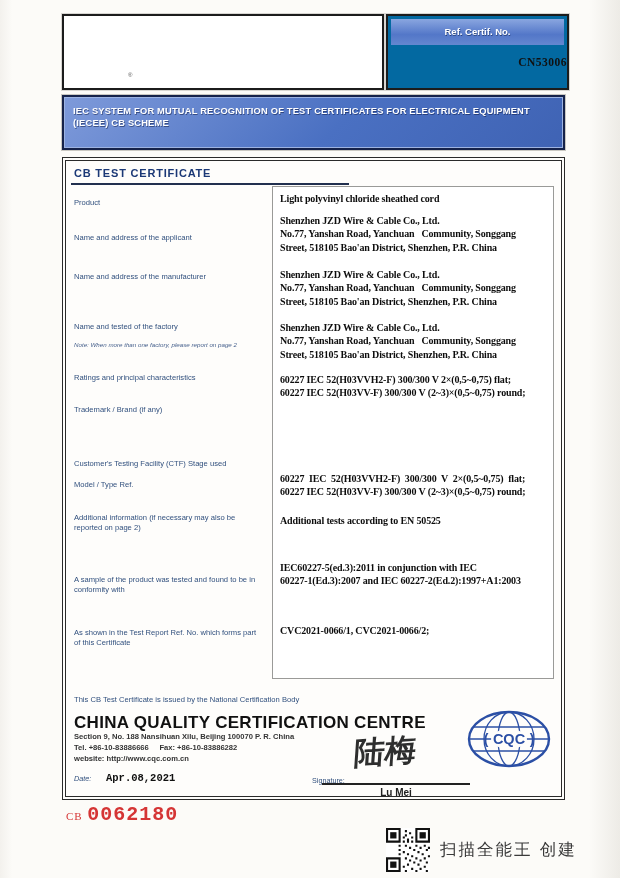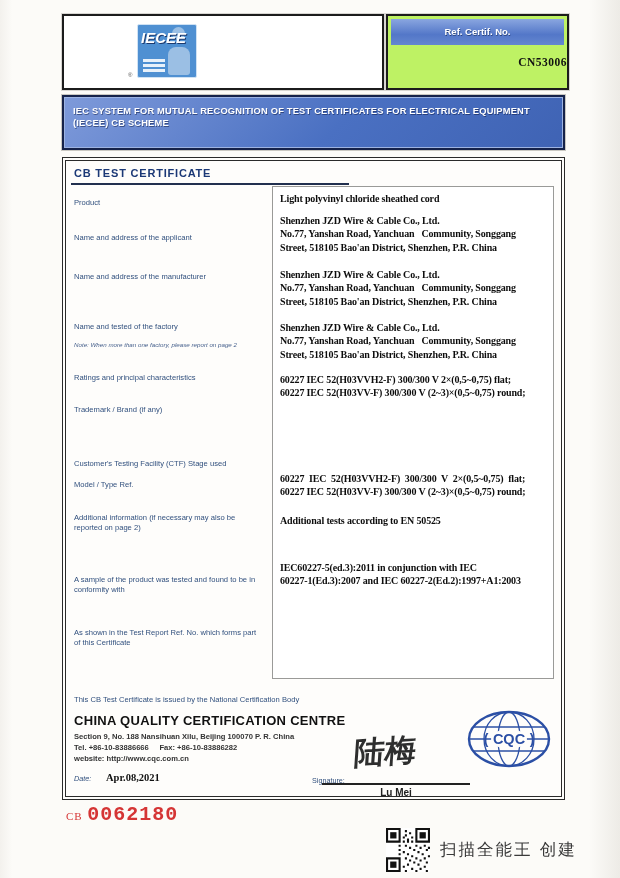--- a/index.html
+++ b/index.html
@@ -21,21 +21,21 @@
   .reg-mark{position:absolute;left:64px;top:56px;font-size:6px;color:#555;}
   .iecee-box{position:absolute;left:73px;top:8px;width:58px;height:52px;background:#4f90d2;
     border:1px solid #cfe2f4;border-radius:2px;overflow:hidden;}
   .iecee-text{position:absolute;left:3px;top:4px;color:#fff;font-weight:bold;font-style:italic;
     font-size:15px;letter-spacing:0px;text-shadow:1px 1px 0 #1c3a6e;}
   .iecee-fig-head{position:absolute;left:34px;top:2px;width:13px;height:13px;border-radius:50%;background:#a8c8e8;opacity:.85;}
   .iecee-fig-body{position:absolute;left:30px;top:22px;width:22px;height:28px;border-radius:8px 8px 3px 3px;background:#a8c8e8;opacity:.85;}
   .iecee-l1,.iecee-l2,.iecee-l3{position:absolute;left:5px;width:22px;height:2.5px;background:#e8f1fa;}
   .iecee-l1{top:34px}.iecee-l2{top:39px}.iecee-l3{top:44px}
   
-  .ref-frame{left:386px;top:14px;width:179px;height:72px;background:#bef264;
+  .ref-frame{left:386px;top:14px;width:179px;height:72px;background:#0369a1;
     border:2px solid #1c1c1c;box-shadow:0 0 0 1px #d8d6d2;}
   .ref-band{position:absolute;left:3px;top:3px;right:3px;height:26px;
     background:linear-gradient(180deg,#8aa6e0 0,#5377c8 60%,#6487d0 100%);
     color:#fff;font-weight:bold;font-size:9.5px;text-align:center;line-height:26px;
     text-shadow:0.5px 0.5px 0 #2a457e;}
   .ref-value{position:absolute;left:0;right:0;top:40px;text-align:right;
     font-family:"Liberation Serif",serif;font-weight:bold;font-size:11.5px;color:#111;letter-spacing:0.5px;}
   
   .banner{left:62px;top:95px;width:503px;height:55px;box-sizing:border-box;
     border:2px solid #15224a;
@@ -51,24 +51,24 @@
   .title-rule{position:absolute;left:5px;top:22px;width:278px;height:2px;background:#22304f;}
   .label{position:absolute;left:8px;width:188px;font-size:7.6px;line-height:9.5px;color:#31507e;}
   .note{position:absolute;left:8px;width:200px;font-size:6.2px;font-style:italic;color:#46608c;}
   .value-box{position:absolute;left:206px;top:25px;width:280px;height:491px;
     background:#fff;border:1px solid #9a9a98;}
   .value{position:absolute;left:7px;right:4px;font-family:"Liberation Serif",serif;
     font-weight:bold;font-size:10px;line-height:13.4px;color:#0d0d0d;
     white-space:pre-wrap;letter-spacing:-0.15px;}
   .issued-note{position:absolute;left:8px;top:534px;font-size:7.6px;color:#31507e;}
   
-  .org-name{position:absolute;left:8px;top:552px;font-size:13px;font-weight:bold;color:#111;letter-spacing:0.3px;}
+  .org-name{position:absolute;left:8px;top:552px;font-size:17px;font-weight:bold;color:#111;letter-spacing:0.3px;}
   .org-line{position:absolute;left:8px;font-size:7.6px;font-weight:bold;color:#333;}
   .date-label{position:absolute;left:8px;top:613px;font-size:7.2px;font-style:italic;color:#31507e;}
-  .date-value{position:absolute;left:40px;top:611px;font-family:Liberation Serif, serif;
+  .date-value{position:absolute;left:40px;top:611px;font-family:Liberation Mono, monospace;
     font-weight:bold;font-size:10.5px;color:#111;}
   .sig-label{position:absolute;left:246px;top:615px;font-size:7.2px;color:#31507e;}
   .sig-script{position:absolute;left:288px;top:570px;font-family:"Liberation Serif",serif;
     font-size:31px;font-weight:bold;color:#1d1d1d;transform:rotate(-4deg) skewX(-8deg);opacity:.92;}
   .sig-line{position:absolute;left:256px;top:622px;width:148px;height:2px;background:#222;}
   .sig-name{position:absolute;left:256px;top:626px;width:148px;text-align:center;
     font-size:10px;font-weight:bold;color:#222;}
   .cqc-logo{position:absolute;left:392px;top:546px;width:102px;height:64px;}
   
   .stamp{left:66px;top:803px;color:#d53535;}
@@ -76,28 +76,20 @@
   .stamp-number{font-family:"Liberation Mono",monospace;font-size:20px;font-weight:bold;letter-spacing:1px;}
   .qr{left:386px;top:828px;width:44px;height:44px;}
   .scan-label{left:440px;top:839px;font-size:16.5px;color:#3a3a3a;letter-spacing:2px;
     font-family:"DejaVu Sans",sans-serif;}
 </style>
 </head>
 <body>
 
 <div class="abs logo-frame">
   <div class="reg-mark">®</div>
-  <div class="iecee-box">
-    <div class="iecee-fig-head"></div>
-    <div class="iecee-fig-body"></div>
-    <div class="iecee-l1"></div>
-    <div class="iecee-l2"></div>
-    <div class="iecee-l3"></div>
-    <div class="iecee-text">IECEE</div>
-  </div>
 </div>
 
 <div class="abs ref-frame">
   <div class="ref-band">Ref. Certif. No.</div>
   <div class="ref-value">CN53006</div>
 </div>
 
 <div class="abs banner">
   <div class="banner-text">IEC SYSTEM FOR MUTUAL RECOGNITION OF TEST CERTIFICATES FOR ELECTRICAL EQUIPMENT (IECEE) CB SCHEME</div>
 </div>
@@ -132,20 +124,21 @@
 Street, 518105 Bao'an District, Shenzhen, P.R. China</div>
     <div class="value" style="top:186px">60227 IEC 52(H03VVH2-F) 300/300 V 2×(0,5~0,75) flat;
 60227 IEC 52(H03VV-F) 300/300 V (2~3)×(0,5~0,75) round;</div>
     <div class="value" style="top:240px"></div>
     <div class="value" style="top:270px"></div>
     <div class="value" style="top:285px">60227  IEC  52(H03VVH2-F)  300/300  V  2×(0,5~0,75)  flat;
 60227 IEC 52(H03VV-F) 300/300 V (2~3)×(0,5~0,75) round;</div>
     <div class="value" style="top:327px">Additional tests according to EN 50525</div>
     <div class="value" style="top:374px">IEC60227-5(ed.3):2011 in conjunction with IEC
 60227-1(Ed.3):2007 and IEC 60227-2(Ed.2):1997+A1:2003</div>
+    <div class="value" style="top:437px">CVC2021-0066/1, CVC2021-0066/2;</div>
   </div>
 
   <div class="issued-note">This CB Test Certificate is issued by the National Certification Body</div>
 
   <div class="org-name">CHINA QUALITY CERTIFICATION CENTRE</div>
   <div class="org-line" style="top:571px">Section 9, No. 188 Nansihuan Xilu, Beijing 100070 P. R. China</div>
   <div class="org-line" style="top:582px">
     <span>Tel. +86-10-83886666</span>&nbsp;&nbsp;&nbsp;&nbsp;
     <span>Fax: +86-10-83886282</span>
   </div>

